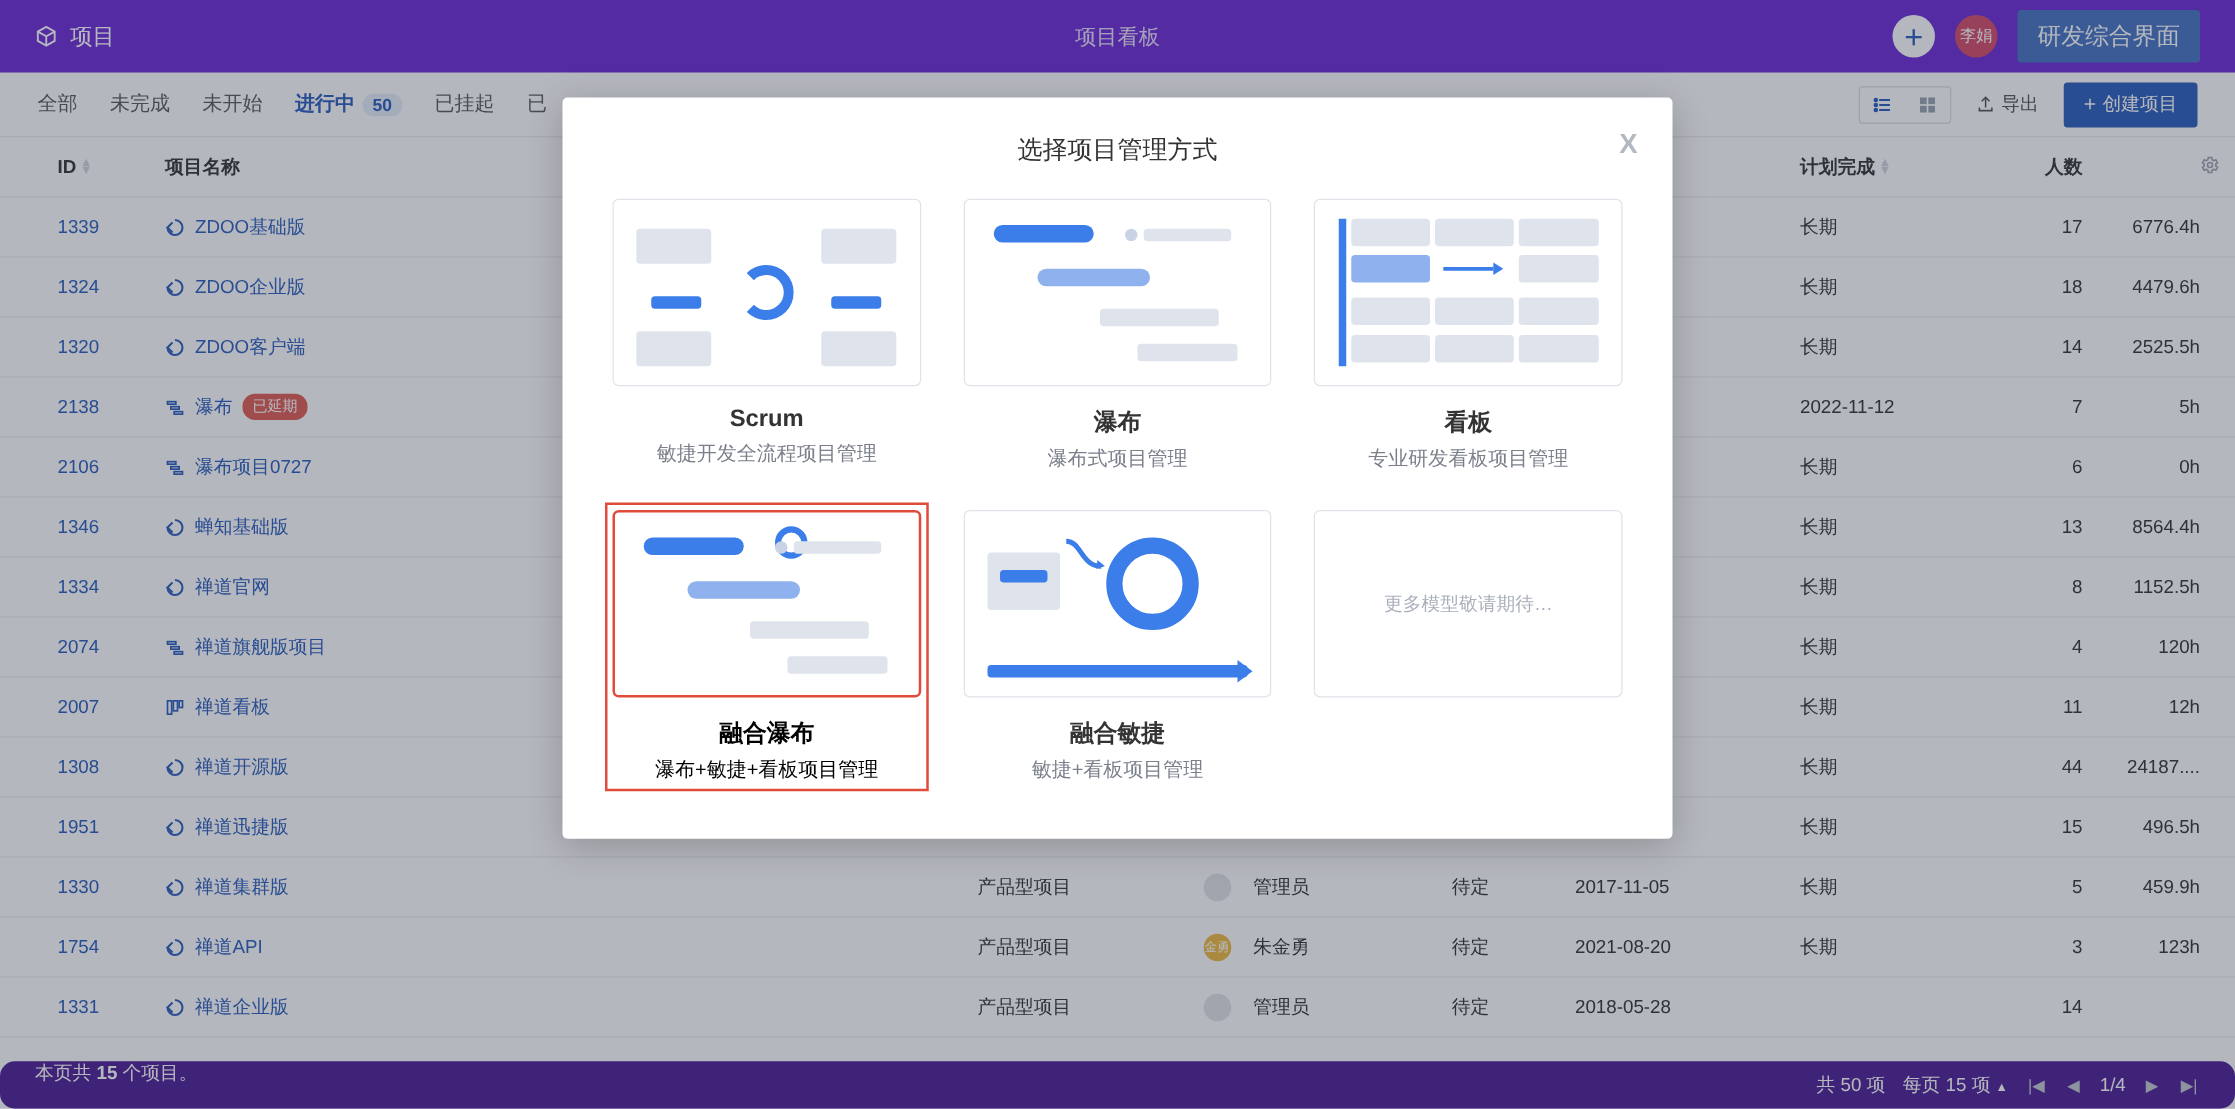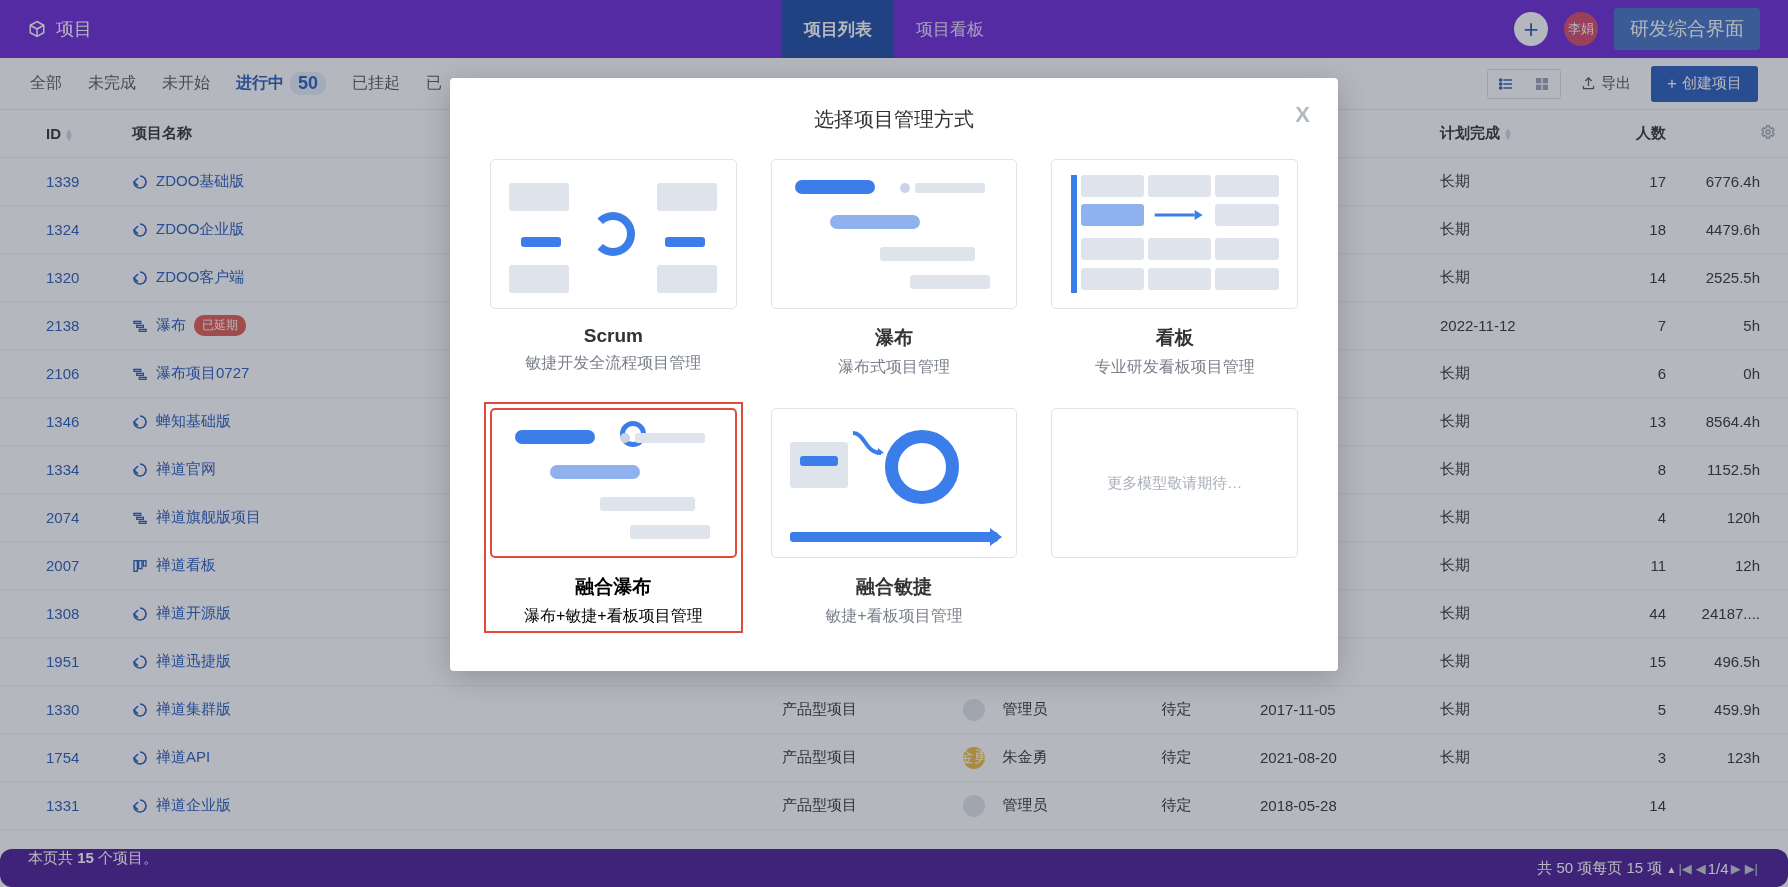--- a/index.html
+++ b/index.html
@@ -15,21 +15,21 @@
   .top-tab:not(.active) { color:rgba(255,255,255,.85); }
   .top-right { margin-left:auto; display:flex; align-items:center; gap:16px; }
   .plus-circle { width:34px; height:34px; border-radius:50%; background:#fff; color:#2a5cbd; display:flex; align-items:center; justify-content:center; font-size:26px; font-weight:400; line-height:1; cursor:pointer; }
   .avatar { width:34px; height:34px; border-radius:50%; background:#d64967; color:#fff; display:flex; align-items:center; justify-content:center; font-size:13px; cursor:pointer; }
   .top-btn { background:#4572c5; color:#fff; padding:8px 16px; border-radius:3px; font-size:19px; cursor:pointer; }
 
   
   .toolbar { height:52px; display:flex; align-items:center; padding:0 30px; gap:26px; border-bottom:1px solid #e8e8e8; }
   .filter { font-size:16px; color:#5a5a5a; cursor:pointer; display:flex; align-items:center; gap:6px; }
   .filter.active { color:#2a5cbd; font-weight:700; }
-  .badge { background:#e7eefb; color:#2a5cbd; border-radius:10px; padding:1px 8px; font-size:18px; }
+  .badge { background:#e7eefb; color:#2a5cbd; border-radius:10px; padding:1px 8px; font-size:14px; }
   .toolbar-right { margin-left:auto; display:flex; align-items:center; gap:20px; }
   .view-toggle { display:flex; border:1px solid #ddd; border-radius:3px; overflow:hidden; }
   .view-btn { width:36px; height:28px; display:flex; align-items:center; justify-content:center; cursor:pointer; color:#9aa4b3; }
   .view-btn.active { color:#2a5cbd; }
   .export-link { color:#555; font-size:15px; cursor:pointer; display:flex; align-items:center; gap:5px; }
   .create-btn { background:#2a5cbd; color:#fff; padding:8px 16px; border-radius:3px; font-size:15px; cursor:pointer; display:flex; align-items:center; gap:5px; }
 
   
   .table-wrap { position:absolute; top:110px; left:0; right:0; bottom:38px; overflow:hidden; }
   table { width:100%; border-collapse:collapse; font-size:15px; }
@@ -45,26 +45,26 @@
   td { padding:0 12px; white-space:nowrap; }
   td.id-cell { padding-left:46px; color:#2a5cbd; cursor:pointer; }
   td.name-cell { color:#2a5cbd; }
   .name-inner { display:flex; align-items:center; gap:8px; cursor:pointer; }
   .type-icon { width:16px; height:16px; color:#2a5cbd; flex-shrink:0; }
   .delay-tag { background:#e05a52; color:#fff; font-size:12px; padding:2px 8px; border-radius:10px; }
   td.people-cell { text-align:right; }
   td.hours-cell { text-align:right; padding-right:28px; }
   .sort-arrows { display:inline-flex; flex-direction:column; line-height:6px; font-size:10px; color:#cfd4dd; margin-left:3px; vertical-align:middle; }
   .user-chip { display:flex; align-items:center; gap:18px; }
-  .user-av { width:22px; height:22px; border-radius:50%; background:#f0ba3f; color:#fff; font-size:16px; display:flex; align-items:center; justify-content:center; }
+  .user-av { width:22px; height:22px; border-radius:50%; background:#f0ba3f; color:#fff; font-size:10px; display:flex; align-items:center; justify-content:center; }
   .user-av.grey { background:#e0e4e9; }
 
   
   .bottombar { position:absolute; bottom:0; left:0; right:0; height:38px; background:#4c1d95; color:#fff; display:flex; padding:0 28px; font-size:15px; gap:18px;border-radius:12px; }
-  .bottombar .right { margin-left:auto; display:flex; align-items:center; }
+  .bottombar .right { margin-left:auto; display:flex; align-items:center; gap:14px; }
   .pager-ctl { color:#c5cad2; cursor:pointer; padding:0 2px; font-size:13px; }
 
   
   .overlay { position:absolute; inset:0; background:rgba(40,50,65,.35); }
   .modal { position:absolute; top:78px; left:50%; transform:translateX(-50%); width:888px; background:#fff; border-radius:4px; padding:28px 40px 44px; box-shadow:0 6px 30px rgba(0,0,0,.2); }
   .modal-title { text-align:center; font-size:20px; color:#333; margin-bottom:26px; }
   .close-x { position:absolute; top:24px; right:28px; font-size:22px; color:#b3b9c3; cursor:pointer; font-weight:600; }
   .cards-row { display:flex; gap:34px; justify-content:center; }
   .cards-row + .cards-row { margin-top:30px; }
   .card { width:250px; cursor:pointer; }
@@ -89,21 +89,20 @@
 
 <div class="topbar">
   <div class="brand">
     <svg class="brand-icon" viewBox="0 0 24 24" fill="none" stroke="#fff" stroke-width="2">
         <path d="M12 2l9 5v10l-9 5-9-5V7l9-5z"></path>
         <path d="M12 12l9-5M12 12v10M12 12L3 7"></path>
       </svg>
     <span>项目</span>
   </div>
   <div class="top-tabs" id="top-tabs">
-      <div class="top-tab active">项目列表</div>
       <div class="top-tab">项目看板</div>
     </div>
   <div class="top-right">
     <div class="plus-circle">+</div>
     <div class="avatar">李娟</div>
     <div class="top-btn">研发综合界面</div>
   </div>
 </div>
 
 <div class="toolbar">

